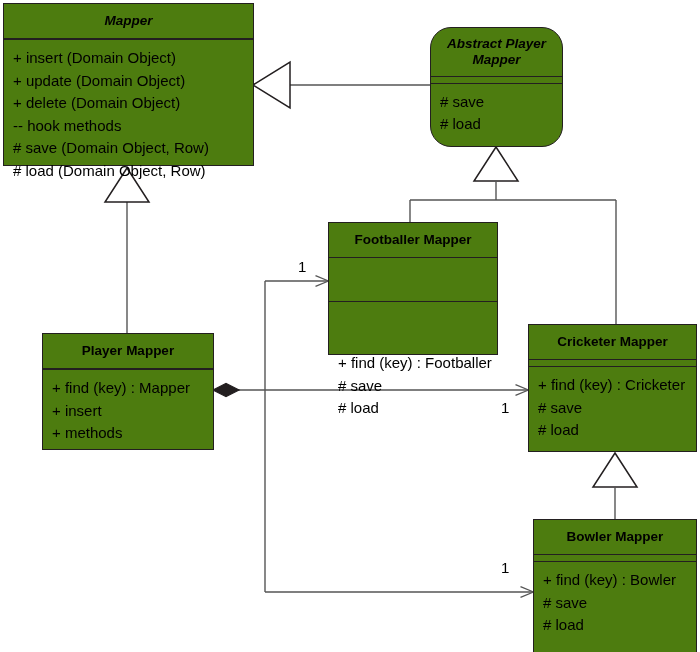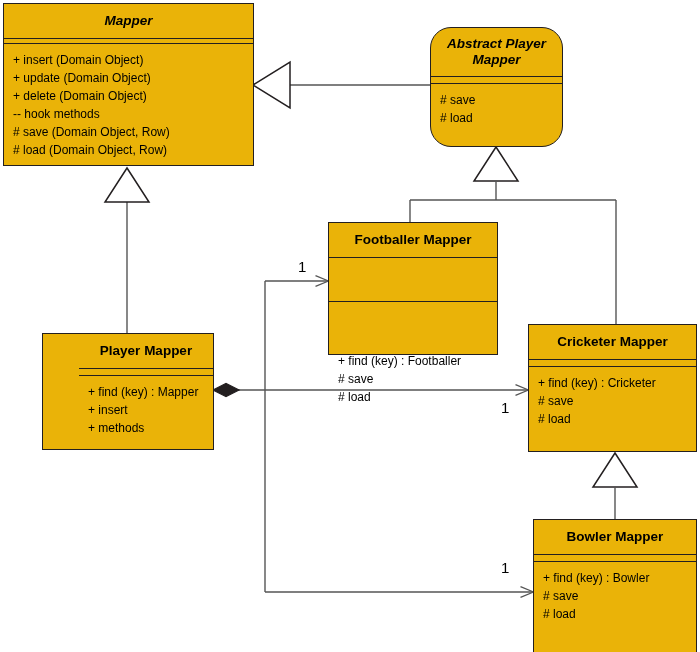--- a/index.html
+++ b/index.html
@@ -20,21 +20,21 @@
     left: 0;
     top: 0;
     width: 700px;
     height: 652px;
     pointer-events: none;
   }
   .uml-class {
     position: absolute;
     box-sizing: border-box;
     border: 1.6px solid #231f20;
-    background: #eab308;
+    background: #4d7c0f;
     display: flex;
     flex-direction: column;
   }
   .uml-name {
     box-sizing: border-box;
     border-bottom: 1.6px solid #231f20;
     text-align: center;
     font-weight: bold;
     font-size: 13.5px;
     color: #000000;
@@ -46,21 +46,21 @@
     box-sizing: border-box;
     border-bottom: 1.6px solid #231f20;
     height: 7px;
   }
   .uml-ops {
     box-sizing: border-box;
     flex: 1 1 auto;
     padding: 7px 9px 6px 9px;
   }
   .uml-op {
-    font-size: 12px;
+    font-size: 15px;
     color: #000000;
     line-height: 1.50;
     white-space: nowrap;
   }
   .mult {
     position: absolute;
     font-size: 15px;
     color: #000000;
     line-height: 1;
   }
@@ -142,21 +142,21 @@
   <div class="uml-class" style="left:328px; top:222px; width:170px; height:133px;gap:43px;">
     <div class="uml-name">Footballer Mapper</div>
     <div class="uml-attrs"></div>
     <div class="uml-ops">
       <div class="uml-op">+ find (key) : Footballer</div>
       <div class="uml-op"># save</div>
       <div class="uml-op"># load</div>
     </div>
   </div>
 
-  <div class="uml-class" style="left:42px; top:333px; width:172px; height:117px;padding-left:36px;">
+  <div class="uml-class" style="left:42px; top:333px; width:172px; height:117px;">
     <div class="uml-name">Player Mapper</div>
     <div class="uml-attrs"></div>
     <div class="uml-ops">
       <div class="uml-op">+ find (key) : Mapper</div>
       <div class="uml-op">+ insert</div>
       <div class="uml-op">+ methods</div>
     </div>
   </div>
 
   <div class="uml-class" style="left:528px; top:324px; width:169px; height:128px;">

